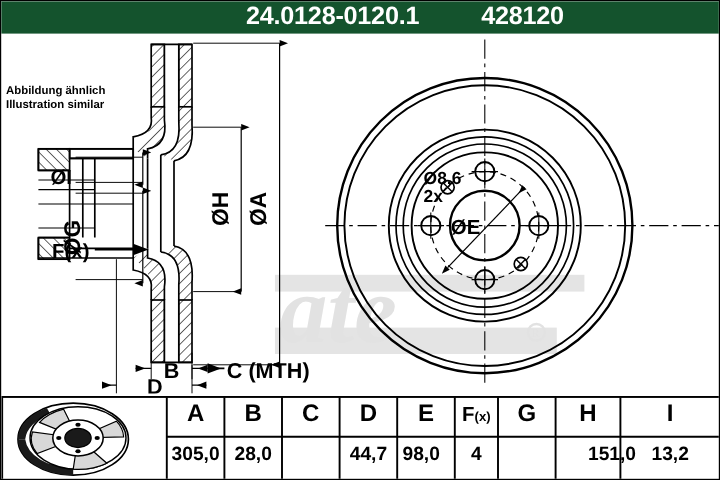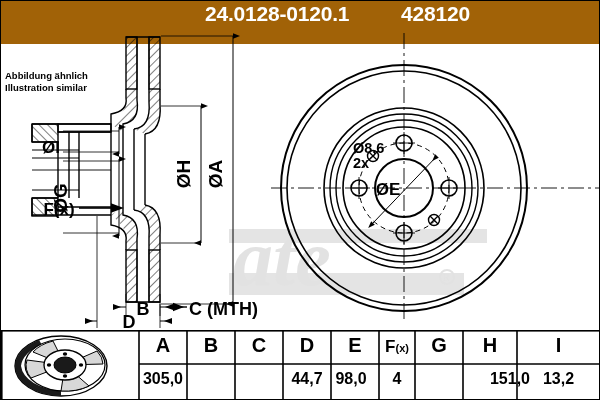--- a/index.html
+++ b/index.html
@@ -12,22 +12,22 @@
   }
   #page{
     position:absolute;left:0;top:0;width:600px;height:400px;
     border:1px solid #000;
     box-sizing:border-box;
     overflow:hidden;
   }
 
   
   #header{
-    position:absolute;left:0;top:0;width:600px;height:43px;
-    background:#a16207;
+    position:absolute;left:0;top:0;width:600px;height:27px;
+    background:#14532d;
     box-sizing:border-box;
   }
   #header .htxt{
     position:absolute;top:0;height:27px;line-height:26px;
     color:#ffffff;font-weight:bold;font-size:21px;
     letter-spacing:-0.2px;white-space:nowrap;
   }
   #hnum{left:204px;}
   #href{left:400px;}
 
@@ -345,20 +345,21 @@
     <div class="tcell thead" style="left:186px;width:48px;">B</div>
     <div class="tcell thead" style="left:234px;width:48px;">C</div>
     <div class="tcell thead" style="left:282px;width:48px;">D</div>
     <div class="tcell thead" style="left:330px;width:48px;">E</div>
     <div class="tcell thead" style="left:378px;width:36px;"><span class="fx-main">F</span><span class="fx-sub">(x)</span></div>
     <div class="tcell thead" style="left:414px;width:48px;">G</div>
     <div class="tcell thead" style="left:462px;width:54px;">H</div>
     <div class="tcell thead" style="left:516px;width:83px;">I</div>
 
     <div class="tcell tval" style="left:138px;width:48px;">305,0</div>
+    <div class="tcell tval" style="left:186px;width:48px;">28,0</div>
     <div class="tcell tval" style="left:282px;width:48px;">44,7</div>
     <div class="tcell tval" style="left:334px;width:32px;">98,0</div>
     <div class="tcell tval" style="left:378px;width:36px;">4</div>
     <div class="tcell tval" style="left:462px;width:54px;padding-left:20px;">151,0</div>
     <div class="tcell tval" style="left:516px;width:83px;">13,2</div>
   </div>
 
 </div>
 
 </body></html>

